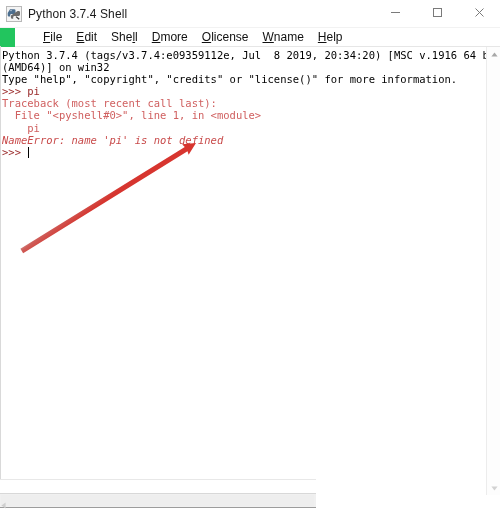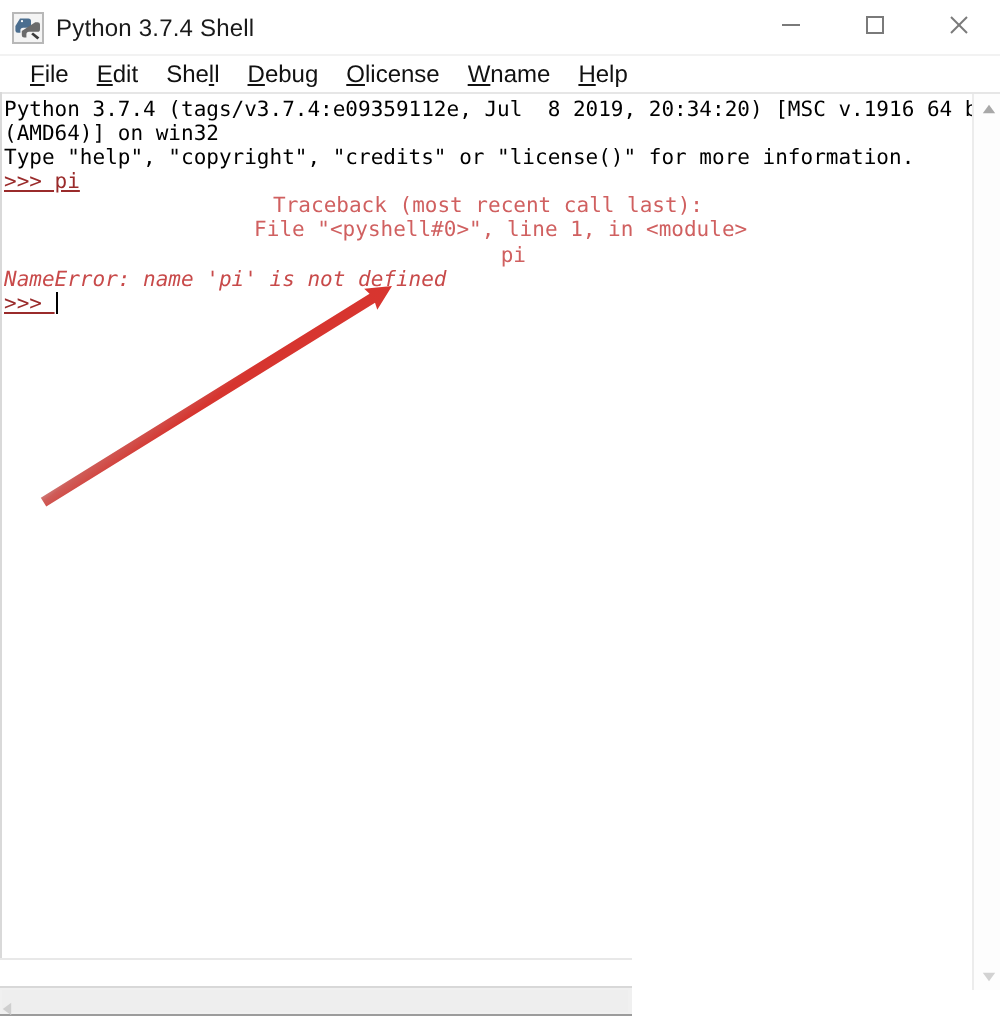--- a/index.html
+++ b/index.html
@@ -70,22 +70,23 @@
     line-height: 1;
     font-family: "Liberation Sans", sans-serif;
   }
 
   
   #menu-bar {
     height: 18px;
     background: #ffffff;
     display: flex;
     align-items: center;
-    padding-left: 8px;
+    padding-left: 21px;
     border-bottom: 1px solid #e6e6e6;
+    margin-left: 15px;
   }
   .menu-item {
     font-size: 12px;
     color: #111111;
     padding: 0 7px;
     cursor: default;
     white-space: nowrap;
     font-family: "Liberation Sans", sans-serif;
     line-height: 16px;
   }
@@ -105,22 +106,22 @@
     right: 14px;
     font-family: "DejaVu Sans Mono", "Liberation Mono", monospace;
     font-size: 10.5px;
     line-height: 12.1px;
     white-space: pre;
     color: #000000;
     letter-spacing: 0px;
   }
   .ln { display: block; white-space: pre; min-height: 12.1px; }
   .c-black { color: #000000; }
-  .c-prompt { color: #9a2b2b; text-decoration: underline; }
-  .c-error { color: #d06060; text-align: center; }
+  .c-prompt { color: #9a2b2b; }
+  .c-error { color: #d06060; }
   .c-errmain { color: #c84a4a; font-style: italic; }
 
   #caret {
     display: inline-block;
     width: 1px;
     height: 11px;
     background: #000000;
     vertical-align: -2px;
     margin-left: 1px;
   }
@@ -263,21 +264,21 @@
             </svg>
         </span>
       </div>
     </div>
   </div>
 
   <div id="menu-bar">
     <div class="menu-item"><span class="mnemonic">F</span><span>ile</span></div>
     <div class="menu-item"><span class="mnemonic">E</span><span>dit</span></div>
     <div class="menu-item"><span>She</span><span class="mnemonic">l</span><span>l</span></div>
-    <div class="menu-item"><span class="mnemonic">D</span><span>ebug</span></div>
+    <div class="menu-item"><span class="mnemonic">D</span><span>more</span></div>
     <div class="menu-item"><span class="mnemonic">O</span><span>license</span></div>
     <div class="menu-item"><span class="mnemonic">W</span><span>name</span></div>
     <div class="menu-item"><span class="mnemonic">H</span><span>elp</span></div>
   </div>
 
   <div id="shell-area">
     <div id="shell-text"><span class="ln c-black">Python 3.7.4 (tags/v3.7.4:e09359112e, Jul  8 2019, 20:34:20) [MSC v.1916 64 bit</span><span class="ln c-black">(AMD64)] on win32</span><span class="ln c-black">Type "help", "copyright", "credits" or "license()" for more information.</span><span class="ln c-prompt">&gt;&gt;&gt; pi</span><span class="ln c-error">Traceback (most recent call last):</span><span class="ln c-error">  File "&lt;pyshell#0&gt;", line 1, in &lt;module&gt;</span><span class="ln c-error">    pi</span><span class="ln c-errmain">NameError: name 'pi' is not defined</span><span class="ln c-prompt"><span>&gt;&gt;&gt; </span><span id="caret"></span></span></div>
 
     <div id="vscrollbar">
       <div id="vscroll-up">

